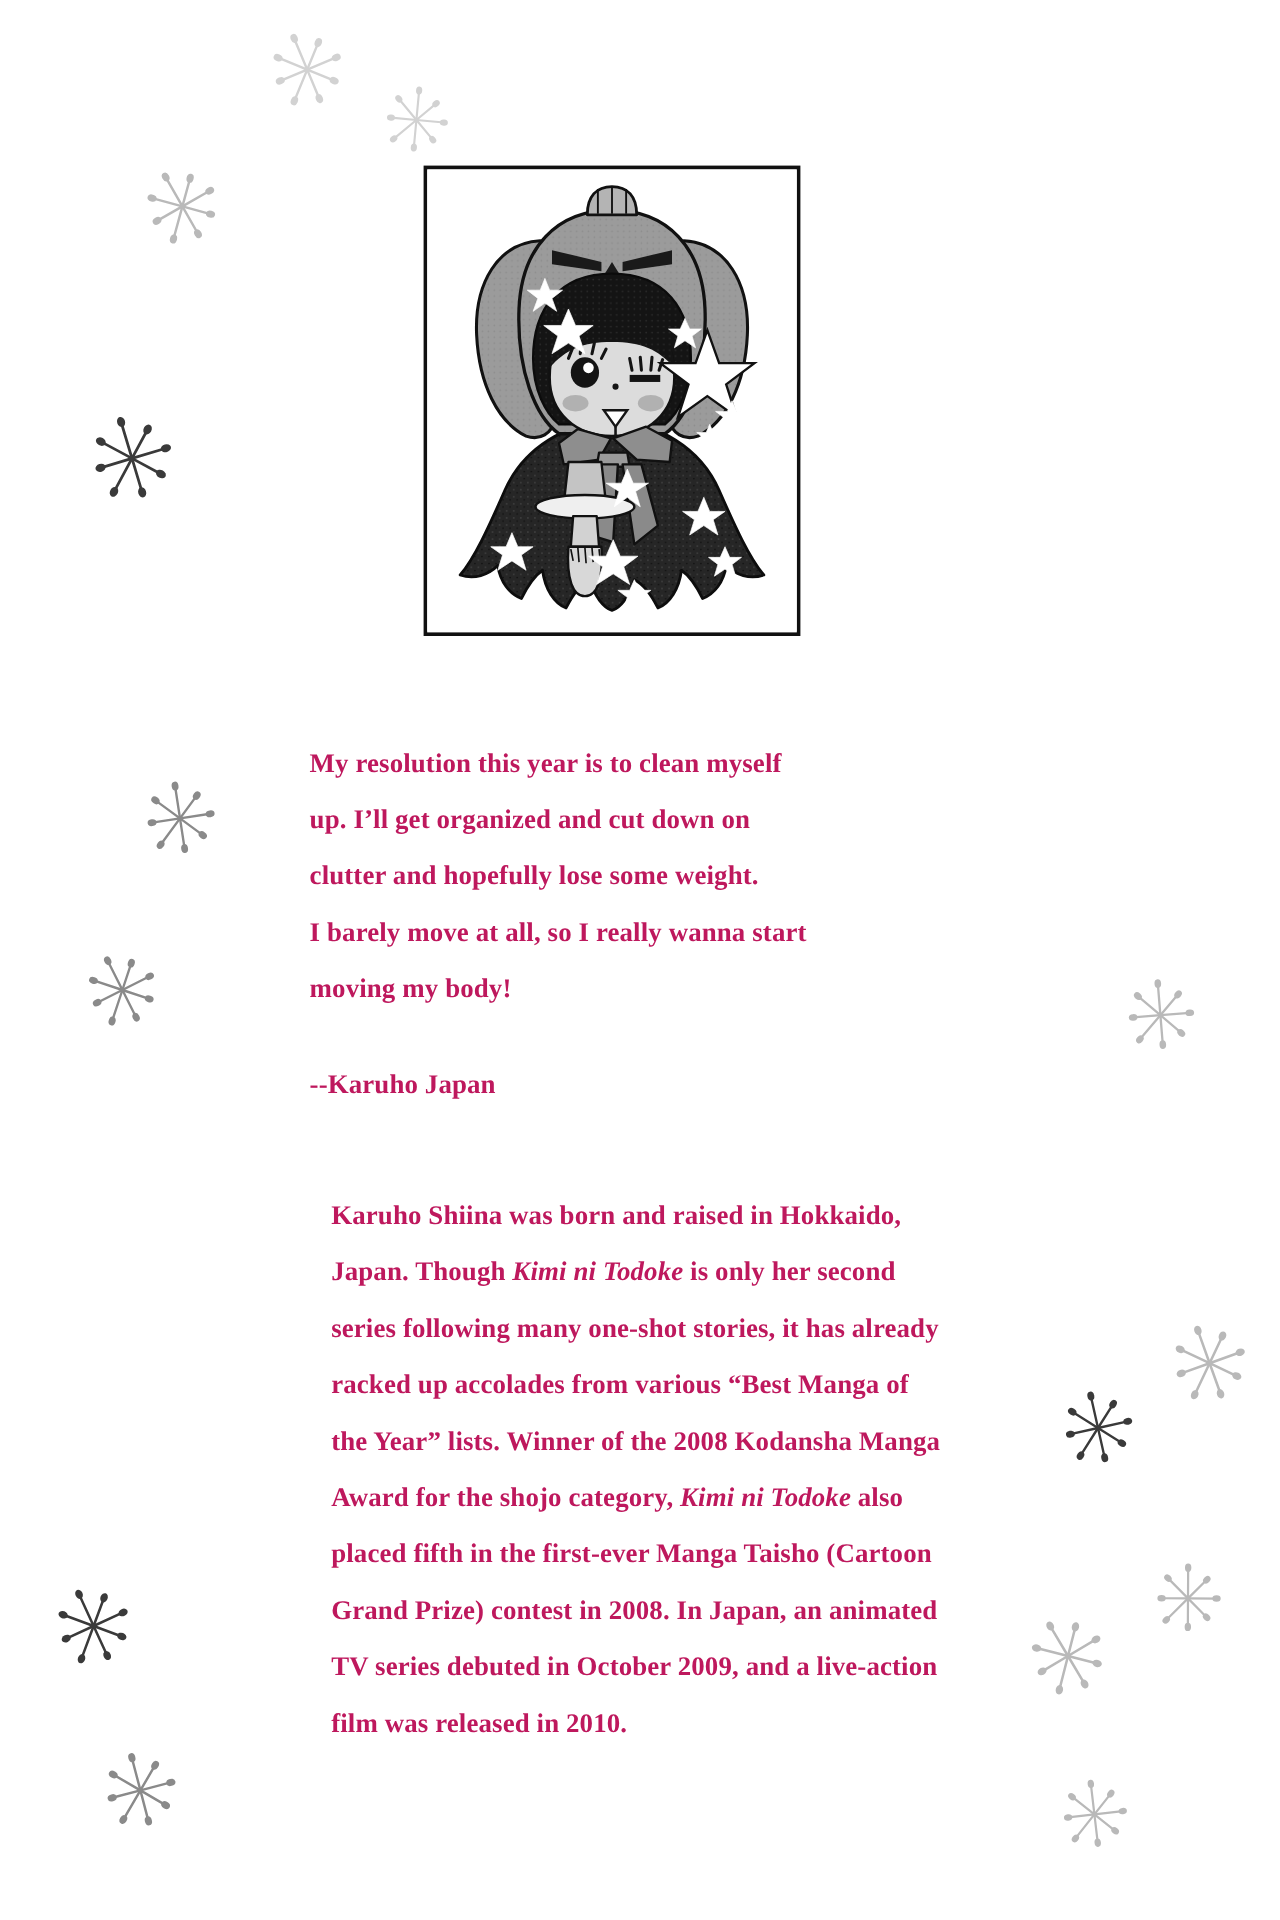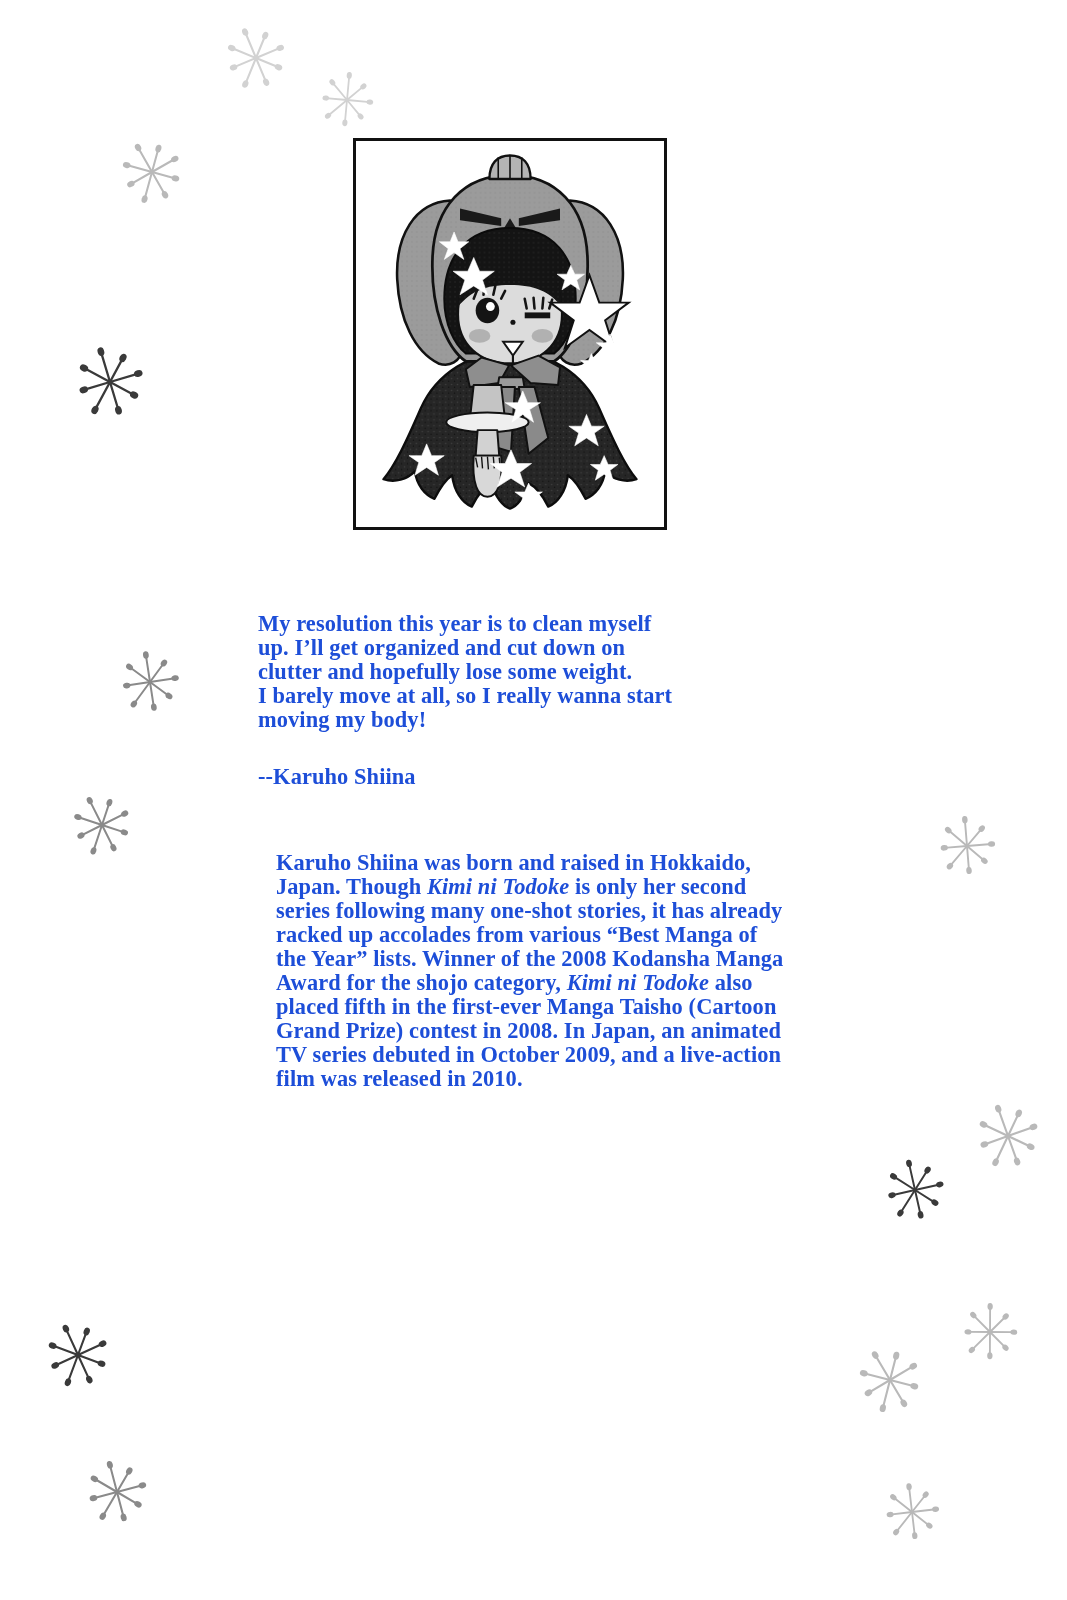--- a/index.html
+++ b/index.html
@@ -45,23 +45,23 @@
   
   #text-column {
     position: absolute;
     left: 258px;
     top: 612px;
     width: 530px;
   }
   .body-text {
     font-family: "Liberation Serif", "DejaVu Serif", serif;
     font-weight: bold;
-    color: #1d4ed8;
+    color: #be185d;
     font-size: 22.4px;
-    line-height: 24px;
+    line-height: 47px;
     letter-spacing: 0.1px;
     margin: 0;
     white-space: pre-line;
   }
   #quote-block { }
   #attribution-block {
     margin-top: 33px;
   }
   #bio-block {
     margin-top: 62px;
@@ -478,18 +478,18 @@
     </svg>
   </div>
 
   <div id="text-column">
     <p class="body-text" id="quote-block">My resolution this year is to clean myself
 up. I’ll get organized and cut down on
 clutter and hopefully lose some weight.
 I barely move at all, so I really wanna start
 moving my body!</p>
 
-    <p class="body-text" id="attribution-block">--Karuho Shiina</p>
+    <p class="body-text" id="attribution-block">--Karuho Japan</p>
 
     <p class="body-text" id="bio-block"><span>Karuho Shiina was born and raised in Hokkaido, Japan. Though </span><span class="ital">Kimi ni Todoke</span><span> is only her second series following many one-shot stories, it has already racked up accolades from various “Best Manga of the Year” lists. Winner of the 2008 Kodansha Manga Award for the shojo category, </span><span class="ital">Kimi ni Todoke</span><span> also placed fifth in the first-ever Manga Taisho (Cartoon Grand Prize) contest in 2008. In Japan, an animated TV series debuted in October 2009, and a live-action film was released in 2010.</span></p>
   </div>
 
 </div>
 
 </body></html>

